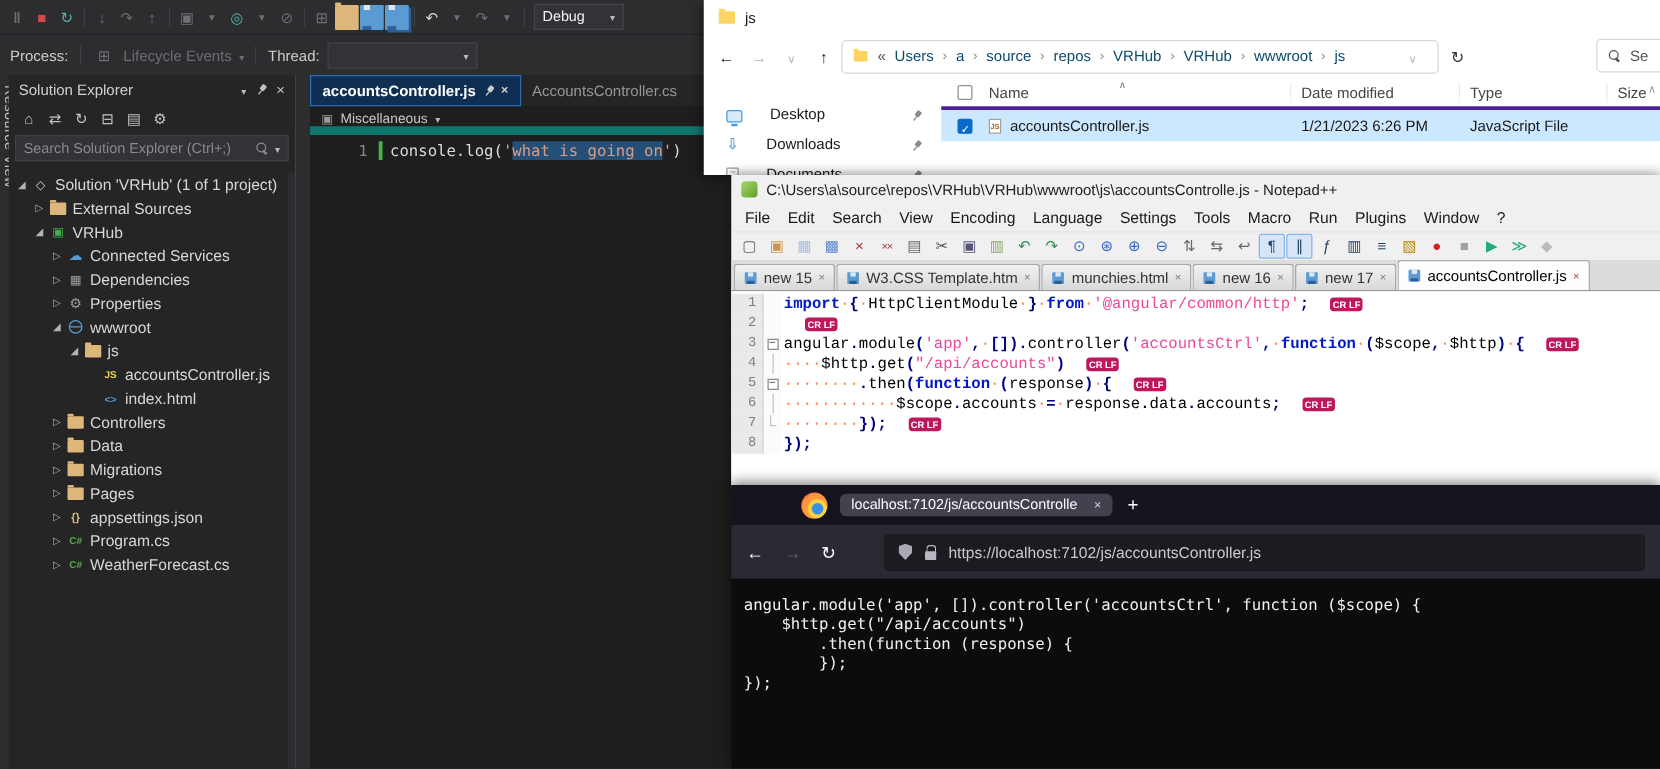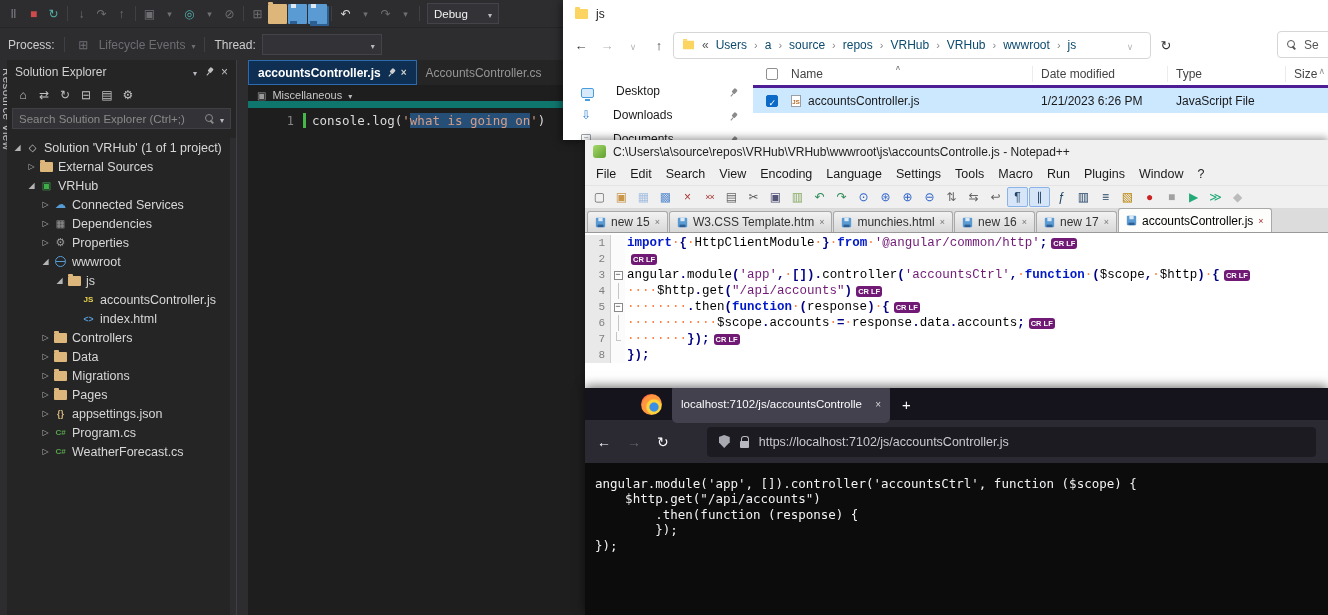--- a/index.html
+++ b/index.html
@@ -197,29 +197,29 @@
 .nrow{display:flex;align-items:center;height:16px;white-space:pre}
 .ngut{width:26px;flex:none;text-align:right;padding-right:5px;background:#e9e9e9;border-right:1px solid #d0d0d0;color:#808080;font-size:11px;height:16px;line-height:16px}
 .nfold{width:14px;flex:none;height:16px;display:flex;align-items:center;justify-content:center;background:#fbfbfb}
 .fbox{width:9px;height:9px;border:1px solid #8a8a8a;background:#fff;display:flex;align-items:center;justify-content:center}
 .fbox::before{content:"−";font-size:9px;color:#333;margin-top:-1px}
 .fline{width:1px;height:16px;background:#c6c6c6}
 .fend{width:5px;height:9px;border-left:1px solid #c6c6c6;border-bottom:1px solid #c6c6c6;margin-bottom:6px}
 .ncode{display:flex;align-items:center;padding-left:2px}
 .tk-kw{color:#0018c8;font-weight:bold}
 .tk-id{color:#000}
-.tk-str{color:#701a75}
+.tk-str{color:#ec4899}
 .tk-op{color:#000080;font-weight:bold}
 .tk-ws{color:#ff8040}
-.crlf{display:inline-block;background:#701a75;color:#fff;font:bold 7.5px/9px "Liberation Sans",sans-serif;padding:1px 2px;border-radius:3px;margin-left:4px}
+.crlf{display:inline-block;background:#be185d;color:#fff;font:bold 7.5px/9px "Liberation Sans",sans-serif;padding:1px 2px;border-radius:3px;margin-left:17px}
 
 .ff{left:585px;top:388px;width:743px;height:227px;background:#1c1b22;box-shadow:0 -2px 10px rgba(0,0,0,.55)}
 .ff-tabbar{display:flex;align-items:center;height:32px;background:#15141c;padding-left:56px}
 .ff-logo{display:inline-block;width:21px;height:21px;border-radius:50%;background:radial-gradient(circle at 62% 62%,#3a8ee6 0 22%,#ffd43b 28% 38%,#ff9640 46% 64%,#ff4f3e 80%)}
-.ff-tab{display:flex;align-items:center;gap:8px;width:218px;height:38px;margin-left:10px;padding:0 9px;background:#42414d;border-radius:5px;color:#fbfbfe;font-size:11.5px}
+.ff-tab{display:flex;align-items:center;gap:8px;width:218px;height:18px;margin-left:10px;padding:0 9px;background:#42414d;border-radius:5px;color:#fbfbfe;font-size:11.5px}
 .ff-tab-lb{flex:1;overflow:hidden;white-space:nowrap}
 .ff-x{font-size:10px;color:#d7d7db}
 .ff-plus{margin-left:12px;color:#fbfbfe;font-size:15px}
 .ff-nav{display:flex;align-items:center;height:43px;background:#2b2a33;padding:0 12px;gap:16px}
 .ff-btn{color:#fbfbfe;font-size:14px}
 .ff-btn.dim{color:#63626b;opacity:1}
 .ff-url{flex:1;height:30px;background:#1c1b22;border-radius:4px;display:flex;align-items:center;gap:10px;padding:0 12px;color:#c9c9cf;font-size:12.5px;margin-left:22px}
 .ff-content{position:absolute;top:75px;left:0;right:0;bottom:0;background:#0c0c0d;color:#f2f2f5;font-family:"DejaVu Sans Mono",monospace;font-size:12.5px;padding:13px 0 0 10px}
 .ff-line{height:15.4px;white-space:pre}
 </style>

